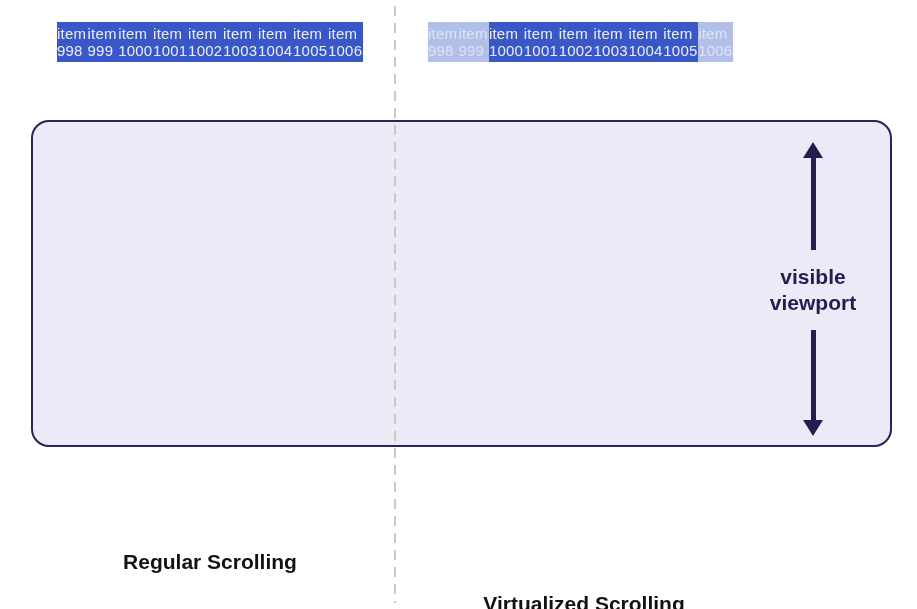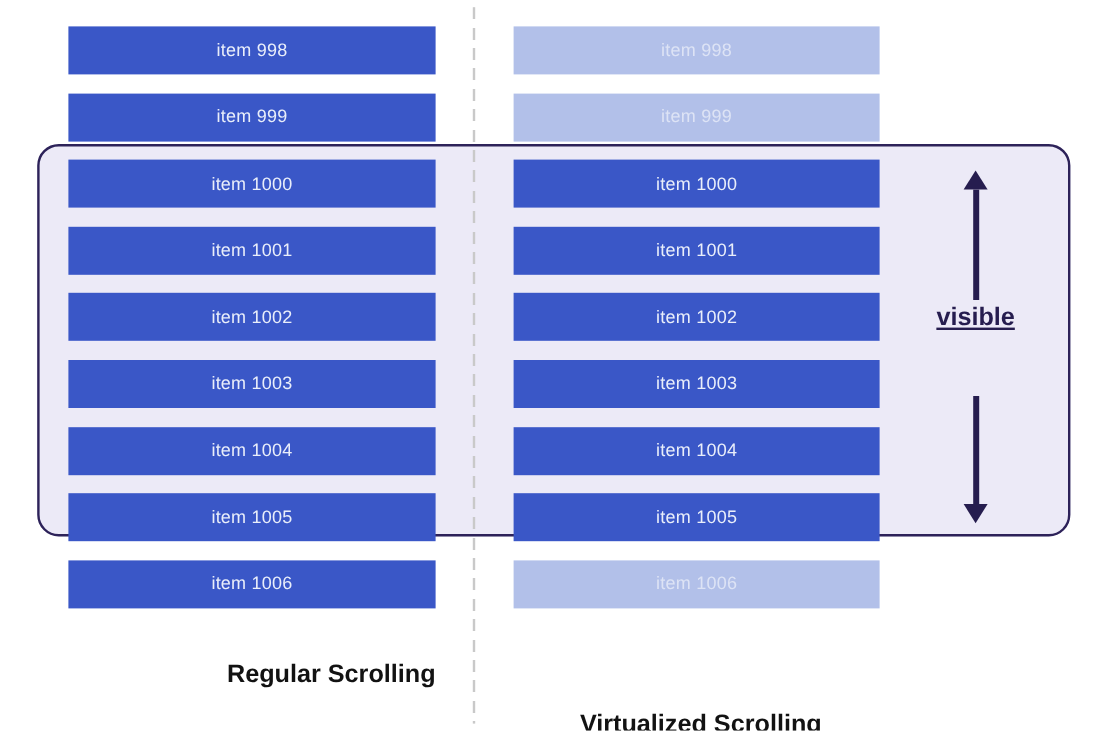--- a/index.html
+++ b/index.html
@@ -34,21 +34,21 @@
     box-sizing: border-box;
   }
   .vp-fill { background: var(--viewport-fill, #eceaf7); z-index: 1; }
   .vp-border { border: 2px solid var(--viewport-border, #2d2259); z-index: 3; }
 
   
   .column {
     position: absolute;
     top: 22px;
     display: flex;
-    flex-direction: column;
+    flex-direction: row;
     row-gap: 15.6px;
     z-index: 4;
   }
   .column.left  { left: 57px;  width: 306px; }
   .column.right { left: 428px; width: 305px; }
 
   .bar {
     height: 40px;
     display: flex;
     align-items: center;
@@ -62,21 +62,21 @@
   
   .caption {
     position: absolute;
     top: 550px;
     text-align: center;
     font-weight: bold;
     font-size: 21px;
     color: var(--caption-text, #121212);
     z-index: 4;
   }
-  .caption.left  { left: 57px;  width: 306px; text-align: right; }
+  .caption.left  { left: 57px;  width: 306px; }
   .caption.right { left: 425px; width: 318px; margin-top: 42px; }
 
   
   .arrow {
     position: absolute;
     left: 803px;
     width: 20px;
     display: flex;
     flex-direction: column;
     align-items: center;
@@ -86,29 +86,28 @@
   .arrow.down { top: 330px; }
   .tri { width: 0; height: 0; border-left: 10px solid transparent; border-right: 10px solid transparent; }
   .tri.up   { border-bottom: 16px solid var(--arrow, #261d4f); }
   .tri.down { border-top:    16px solid var(--arrow, #261d4f); }
   .shaft { width: 5px; background: var(--arrow, #261d4f); }
   .arrow.up .shaft   { height: 92px; }
   .arrow.down .shaft { height: 90px; }
 
   .vp-label {
     position: absolute;
-    left: 753px; top: 252px;
+    left: 753px; top: 264px;
     width: 120px;
     text-align: center;
     font-weight: bold;
     font-size: 21px;
     line-height: 26px;
     color: var(--arrow, #261d4f);
     z-index: 5;
-    text-decoration: underline;
   }
 </style>
 </head>
 <body>
 
 <div class="stage">
 
   <div class="vp-fill"></div>
 
   <div class="divider"></div>
@@ -139,20 +138,21 @@
       <div class="bar faded">item 1006</div>
     </div>
 
   <div class="arrow up">
     <div class="tri up"></div>
     <div class="shaft"></div>
   </div>
 
   <div class="vp-label">
     <div>visible</div>
+    <div>viewport</div>
   </div>
 
   <div class="arrow down">
     <div class="shaft"></div>
     <div class="tri down"></div>
   </div>
 
   <div class="caption left">Regular Scrolling</div>
 
   <div class="caption right">Virtualized Scrolling</div>

